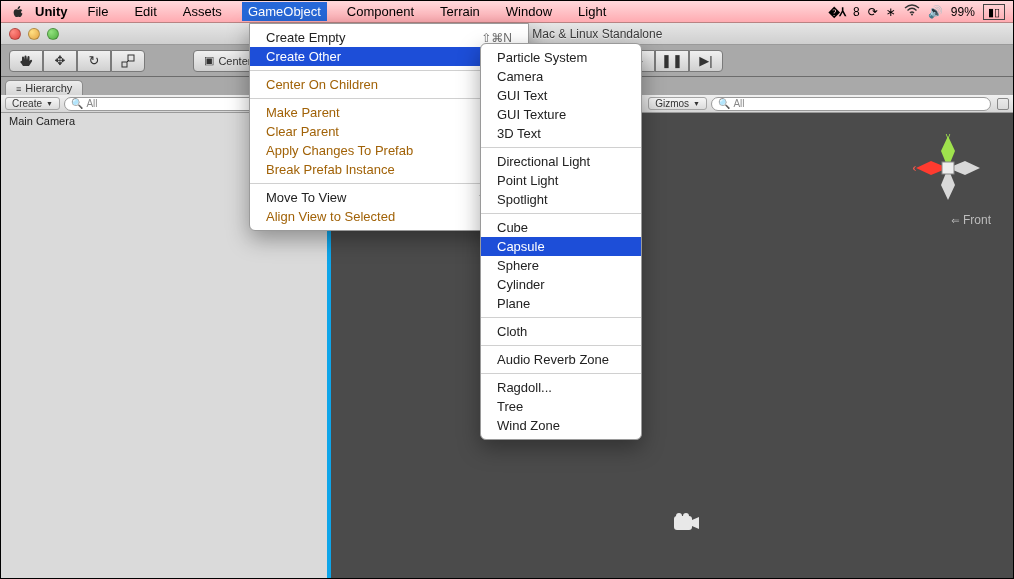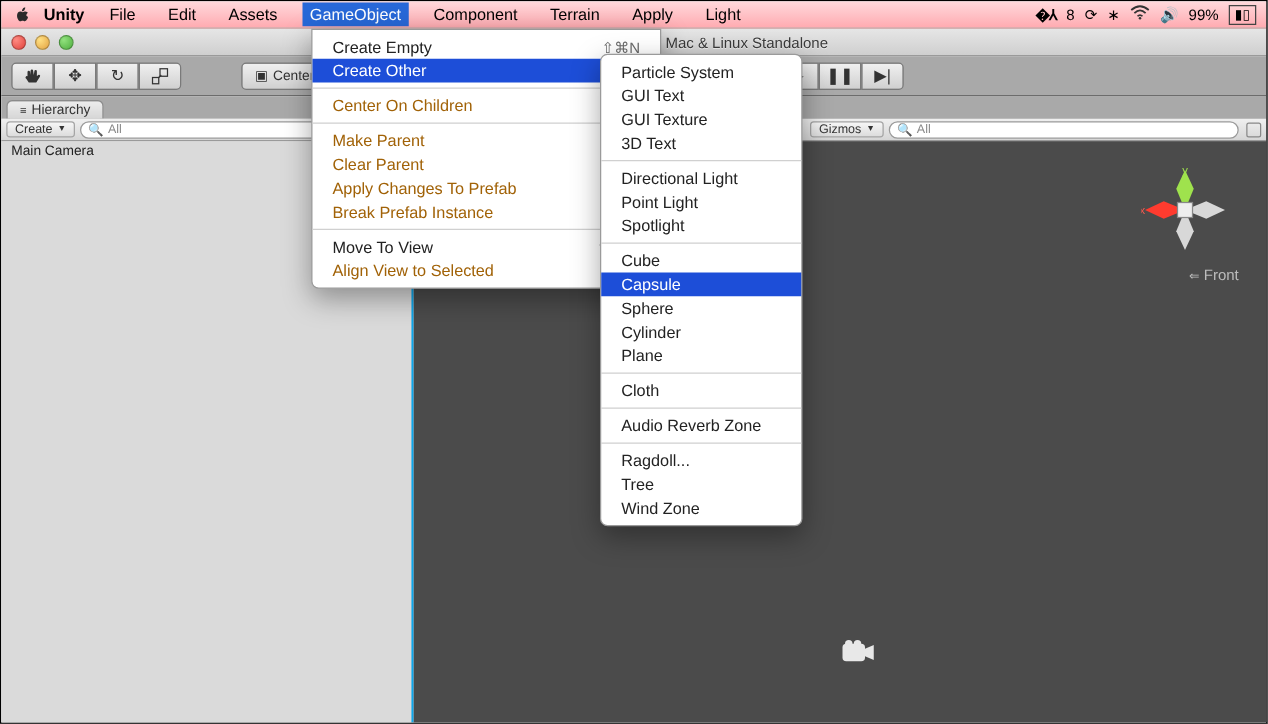--- a/index.html
+++ b/index.html
@@ -27,21 +27,21 @@
 .toolbar { height: 32px; background: #a9a9a9; border-bottom: 1px solid #6c6c6c; display: flex; align-items: center; padding: 0 8px; gap: 4px; }
 .tgroup { display: flex; }
 .tbtn { width: 34px; height: 22px; background: linear-gradient(#f0f0f0,#d0d0d0); border: 1px solid #7a7a7a; display: flex; align-items: center; justify-content: center; font-size: 13px; color: #333; }
 .tbtn:first-child { border-radius: 4px 0 0 4px; }
 .tbtn:last-child { border-radius: 0 4px 4px 0; }
 .tbtn.wide { width: auto; padding: 0 10px; font-size: 11px; gap: 4px; }
 
 .workspace { display: flex; height: calc(100% - 76px); }
 
 
-.hierarchy { width: 330px; background: #dadada; border-right: 2px solid #0ea5e9; display: flex; flex-direction: column; }
+.hierarchy { width: 330px; background: #dadada; border-right: 4px solid #0ea5e9; display: flex; flex-direction: column; }
 .tabrow { height: 18px; display: flex; align-items: flex-end; background: #a9a9a9; }
 .tab { background: linear-gradient(#ededed,#d6d6d6); border: 1px solid #8a8a8a; border-bottom: none; border-radius: 5px 5px 0 0; padding: 1px 10px; font-size: 11px; color: #333; margin-left: 4px; }
 .subbar { height: 18px; background: linear-gradient(#f0f0f0,#d6d6d6); border-bottom: 1px solid #9a9a9a; display: flex; align-items: center; padding: 0 4px; gap: 4px; }
 .subbar .create { font-size: 10px; color: #333; border: 1px solid #a5a5a5; border-radius: 3px; background: linear-gradient(#f6f6f6,#dcdcdc); padding: 0 6px; display:flex; align-items:center; gap:4px; }
 .search { flex: 1; height: 14px; background: #fff; border: 1px solid #9a9a9a; border-radius: 8px; font-size: 10px; color: #888; padding: 0 6px; display:flex; align-items:center; gap:3px; }
 .hlist { flex: 1; background: #dadada; }
 .hitem { font-size: 11px; color: #222; padding: 2px 8px; }
 
 
 .scene { flex: 1; background: #a9a9a9; display: flex; flex-direction: column; position: relative; }
@@ -74,21 +74,21 @@
   <svg class="apple" viewBox="0 0 16 16">
       <path fill="#2a2a2a" d="M11.5 8.5c0-1.7 1.4-2.5 1.4-2.5s-.8-1.2-2.3-1.2c-1 0-1.6.6-2.3.6s-1.4-.6-2.3-.6C4.3 4.8 3 6.2 3 8.6c0 2.7 1.9 5.2 3.1 5.2.7 0 1.1-.5 2-.5s1.2.5 2 .5c1.3 0 2.9-2.6 2.9-4.1-1-.4-1.5-1.2-1.5-1.2zM9.7 3.6c.6-.7.9-1.6.8-2.6-.8.1-1.7.6-2.2 1.2-.5.6-.9 1.5-.8 2.4.9 0 1.7-.4 2.2-1z"></path>
     </svg>
   <span class="appname">Unity</span>
   <span class="mitem">File</span>
   <span class="mitem">Edit</span>
   <span class="mitem">Assets</span>
   <span class="mitem active">GameObject</span>
   <span class="mitem">Component</span>
   <span class="mitem">Terrain</span>
-  <span class="mitem">Apply</span>
+  <span class="mitem">Window</span>
   <span class="mitem">Light</span>
   <div class="right">
     <span style="font-weight:bold;letter-spacing:-1px">�⅄</span>
     <span>8</span>
     <span>⟳</span>
     <span>∗</span>
     <span>
       <svg width="16" height="12" viewBox="0 0 16 12">
           <path fill="none" stroke="#333" stroke-width="1.4" d="M1 4 Q8 -2 15 4 M3.5 6.5 Q8 2 12.5 6.5 M6 9 Q8 7 10 9"></path>
           <circle cx="8" cy="10.5" r="1" fill="#333"></circle>
@@ -242,20 +242,23 @@
   <div class="row disabled">
       <span>Align View to Selected</span>
     </div>
 </div>
 
 <div id="menu2" class="menu">
   <div class="row">
       <span>Particle System</span>
     </div>
   <div class="row">
+      <span>Camera</span>
+    </div>
+  <div class="row">
       <span>GUI Text</span>
     </div>
   <div class="row">
       <span>GUI Texture</span>
     </div>
   <div class="row">
       <span>3D Text</span>
     </div>
   <div class="sep"></div>
   <div class="row">

